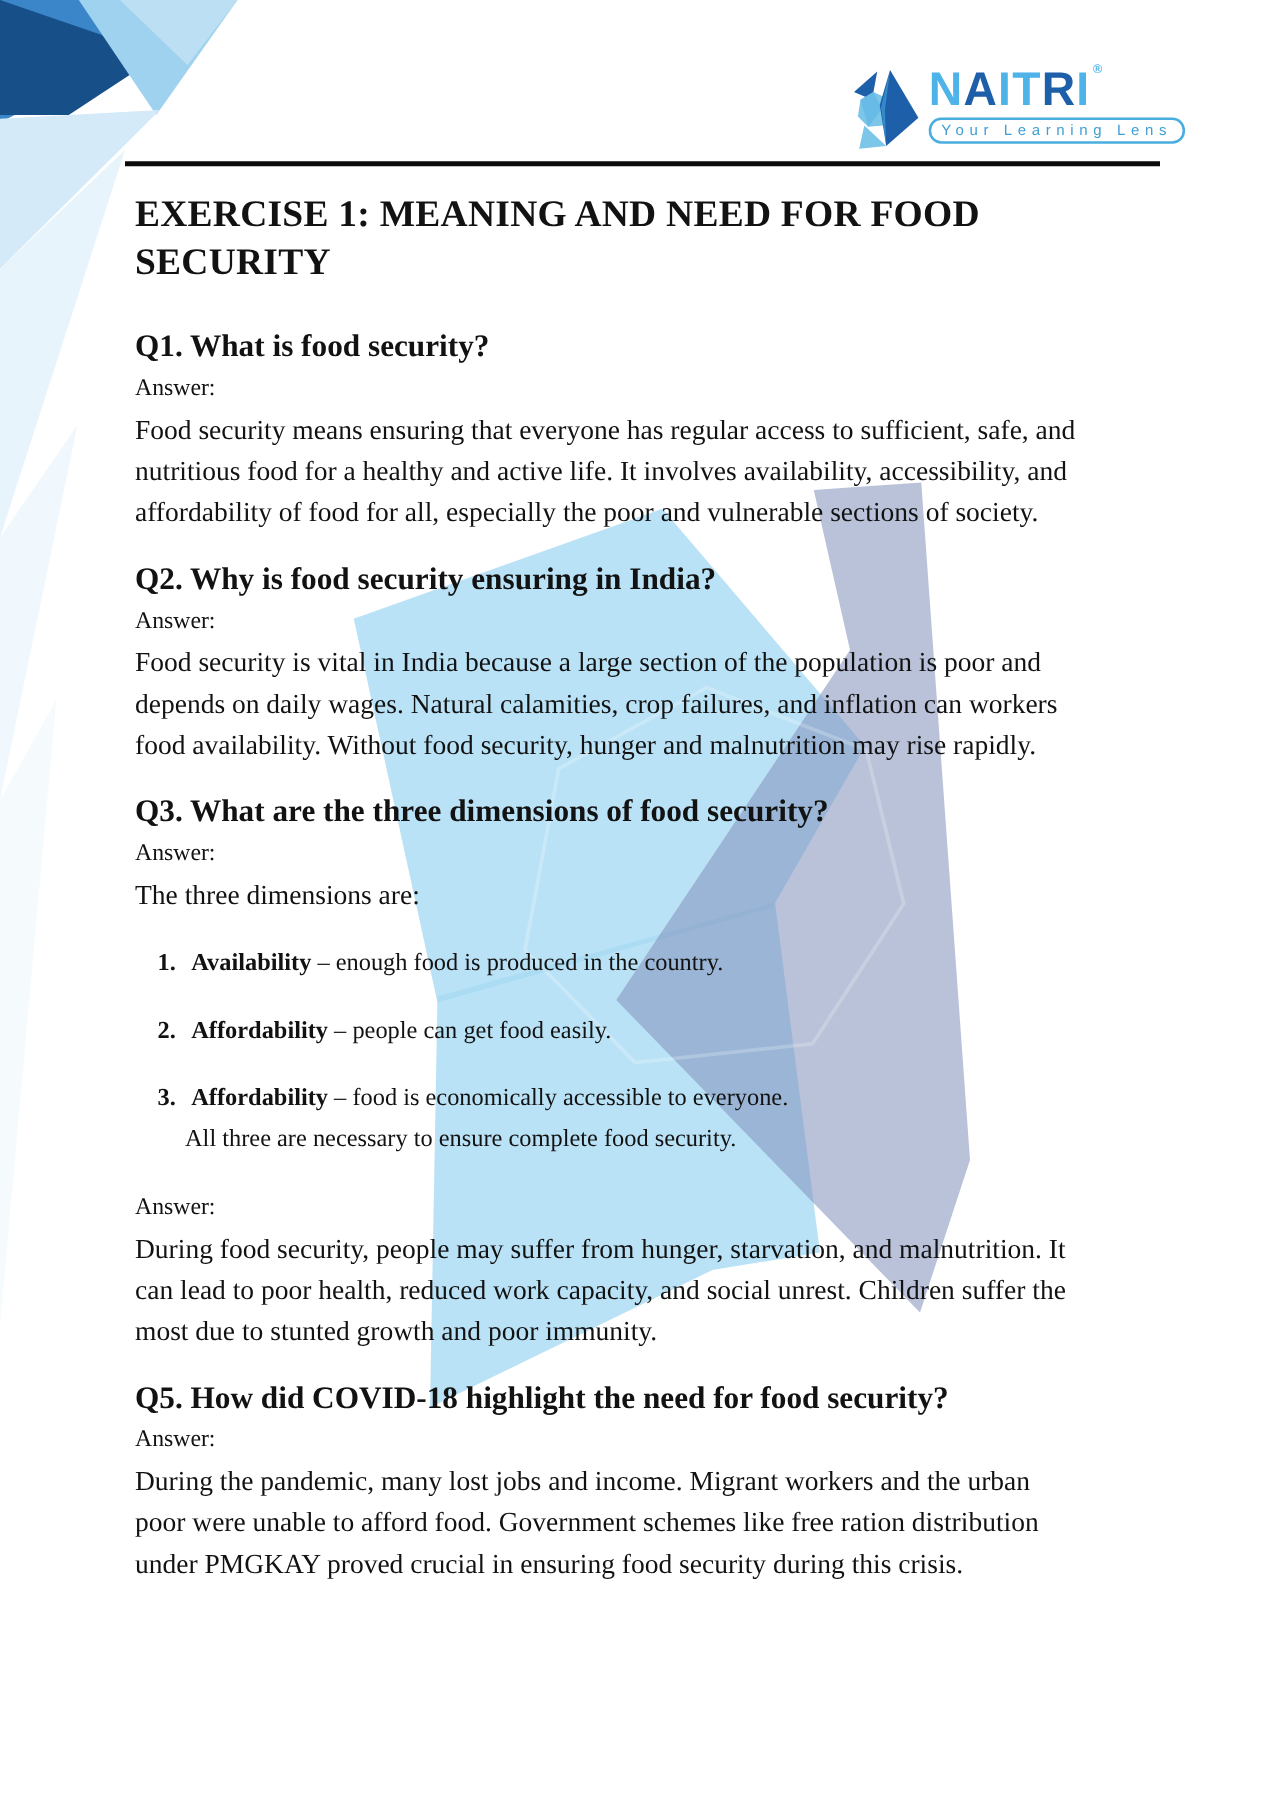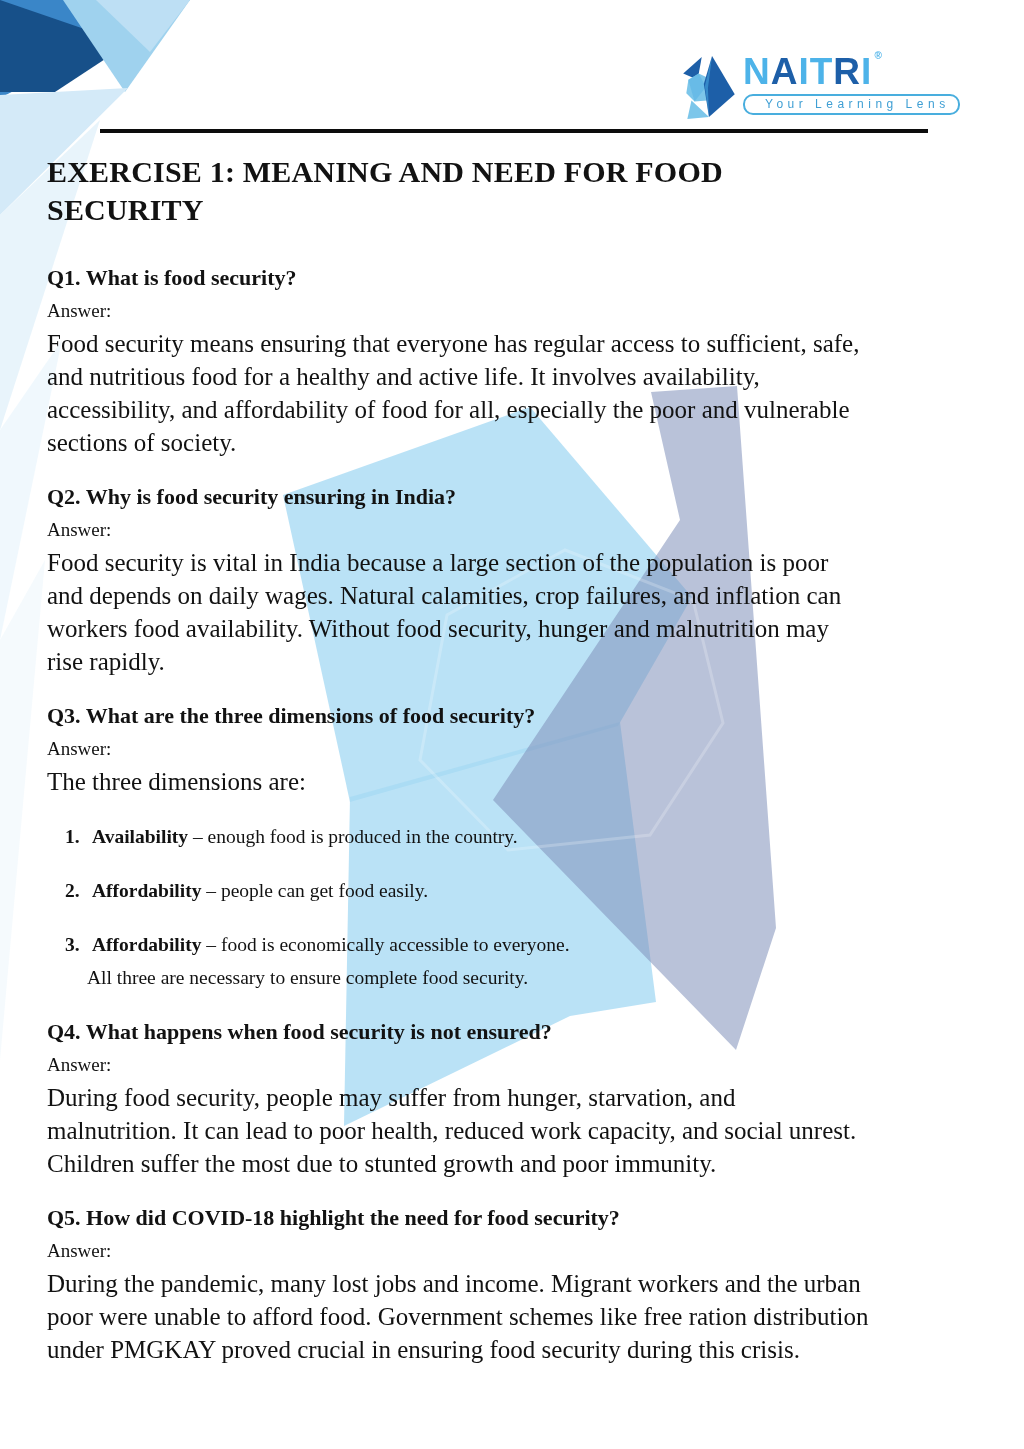--- a/index.html
+++ b/index.html
@@ -42,63 +42,63 @@
     font-size:10px;
     color:#4db3e9;
     margin-left:2px;
     margin-top:-2px;
     font-weight:700;
   }
   .tagline-pill{
     margin-top:4px;
     border:2px solid #49aede;
     border-radius:10px;
-    padding:1px 8px 2px 20px;
+    padding:1px 8px 2px 8px;
     font-size:12px;
     letter-spacing:4.5px;
     color:#3f9fd4;
     white-space:nowrap;
     width:fit-content;
   }
   .header-rule{
     position:absolute;
     left:100px; top:129px;
     width:828px; height:4px;
     background:#0c0c0c;
   }
   
   .content{
     position:absolute;
     left:0; top:133px;
     width:964px;
-    padding:0 95px 0 47px;
+    padding:0 95px 0 108px;
     box-sizing:border-box;
   }
   .doc-title{
     margin:20px 0 0 0;
     font-size:30px;
     line-height:38px;
     font-weight:700;
     max-width:720px;
     letter-spacing:0.2px;
   }
   .qa-block{margin-top:21px;}
   .qa-block.first{margin-top:32px;}
   .q-heading{
     font-weight:700;
-    font-size:22px;
+    font-size:25px;
     line-height:33px;
   }
   .answer-label{
     font-weight:400;
     font-size:19px;
     line-height:33px;
   }
   .answer-text{
-    font-size:25px;
+    font-size:22px;
     line-height:33px;
   }
   .dim-list{margin-top:22px;}
   .dim-item{
     display:flex;
     margin-top:21px;
     font-size:19.5px;
     line-height:33px;
   }
   .dim-item.firstitem{margin-top:0;}
@@ -192,21 +192,20 @@
         </div>
         <div class="dim-item">
           <span class="dim-num">3.</span>
           <span class="dim-body"><span class="dim-term">Affordability</span><span> – food is economically accessible to everyone.</span></span>
         </div>
         <div class="dim-note">All three are necessary to ensure complete food security.</div>
       </div>
     </div>
 
     <div class="qa-block">
-      <div class="q-heading">Q4. What happens when food security is not ensured?</div>
       <div class="answer-label">Answer:</div>
       <div class="answer-text">During food security, people may suffer from hunger, starvation, and malnutrition. It can lead to poor health, reduced work capacity, and social unrest. Children suffer the most due to stunted growth and poor immunity.</div>
     </div>
 
     <div class="qa-block">
       <div class="q-heading">Q5. How did COVID-18 highlight the need for food security?</div>
       <div class="answer-label">Answer:</div>
       <div class="answer-text">During the pandemic, many lost jobs and income. Migrant workers and the urban poor were unable to afford food. Government schemes like free ration distribution under PMGKAY proved crucial in ensuring food security during this crisis.</div>
     </div>
 

